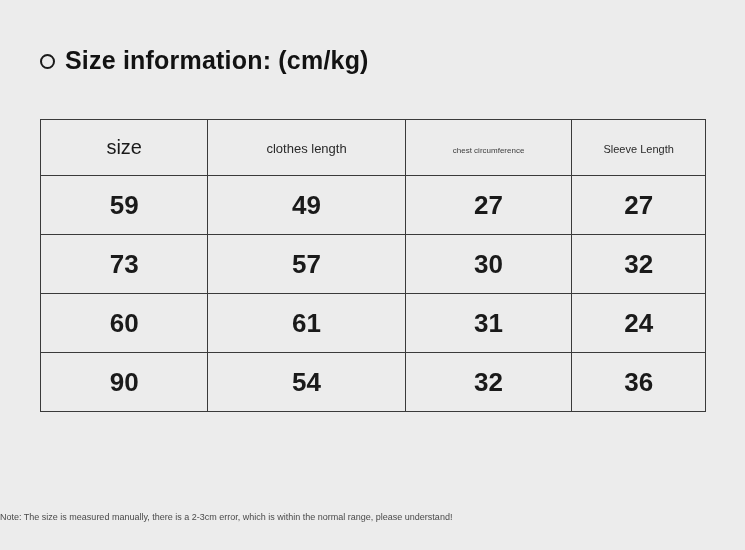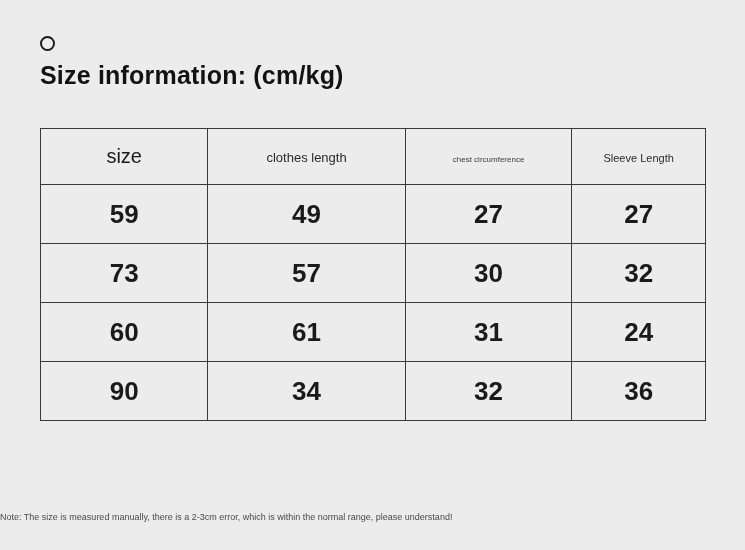--- a/index.html
+++ b/index.html
@@ -16,46 +16,45 @@
   }
   .page {
     position: relative;
     width: 745px;
     height: 550px;
     box-sizing: border-box;
   }
   .title-row {
     position: absolute;
     left: 40px;
-    top: 34px;
+    top: 46px;
     display: flex;
-    align-items: flex-start;
+    align-items: center;
     gap: 10px;
-    flex-direction: column;
   }
   .title-bullet {
     width: 15px;
     height: 15px;
     border: 2.5px solid #1a1a1a;
     border-radius: 50%;
     box-sizing: border-box;
     flex: 0 0 auto;
     margin-top: 2px;
   }
   .title-text {
     font-size: 25px;
     font-weight: bold;
     letter-spacing: 0.2px;
     color: #121212;
     white-space: nowrap;
   }
   table.size-table {
     position: absolute;
     left: 40px;
-    top: 128px;
+    top: 119px;
     width: 666px;
     border-collapse: collapse;
     background: transparent;
   }
   table.size-table td {
     border: 1.5px solid #3a3a3a;
     text-align: center;
     vertical-align: middle;
     padding: 0;
   }
@@ -144,21 +143,21 @@
 
       <tr class="data-row">
         <td class="col-0"><span class="cell-value">60</span></td>
         <td class="col-1"><span class="cell-value">61</span></td>
         <td class="col-2"><span class="cell-value">31</span></td>
         <td class="col-3"><span class="cell-value">24</span></td>
       </tr>
 
       <tr class="data-row">
         <td class="col-0"><span class="cell-value">90</span></td>
-        <td class="col-1"><span class="cell-value">34</span></td>
+        <td class="col-1"><span class="cell-value">54</span></td>
         <td class="col-2"><span class="cell-value">32</span></td>
         <td class="col-3"><span class="cell-value">36</span></td>
       </tr>
     </tbody>
   </table>
 
   <div class="note">Note: The size is measured manually, there is a 2-3cm error, which is within the normal range, please understand!</div>
 
 </div>
 

